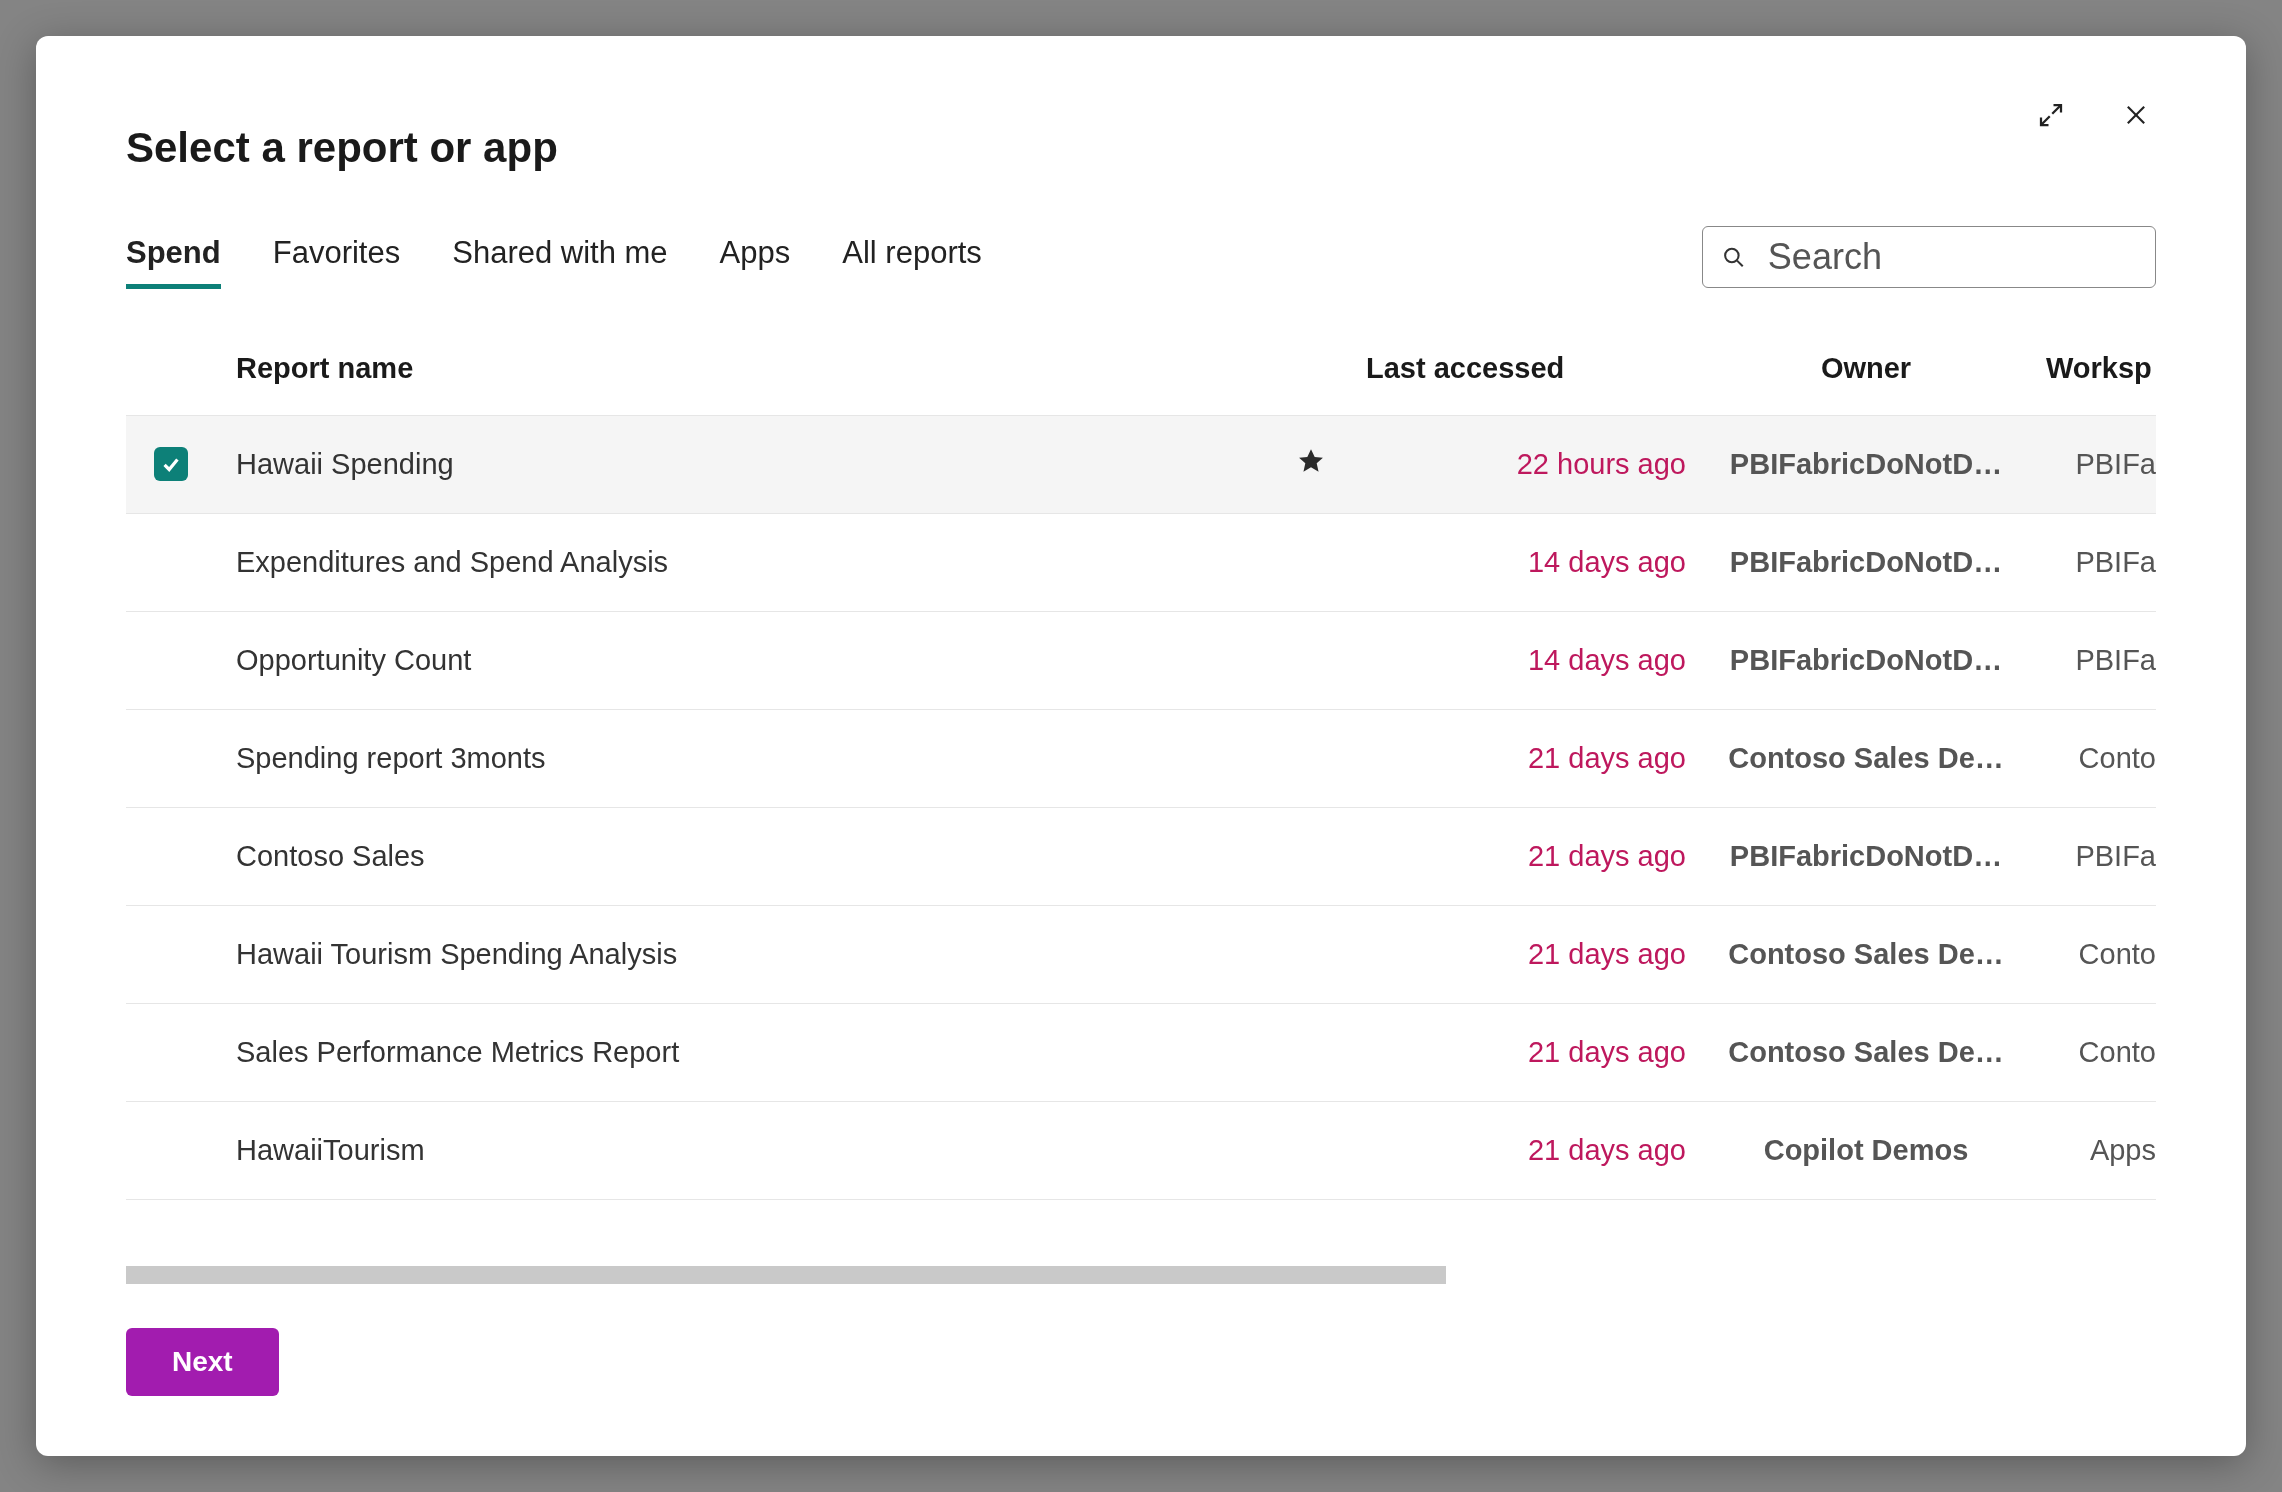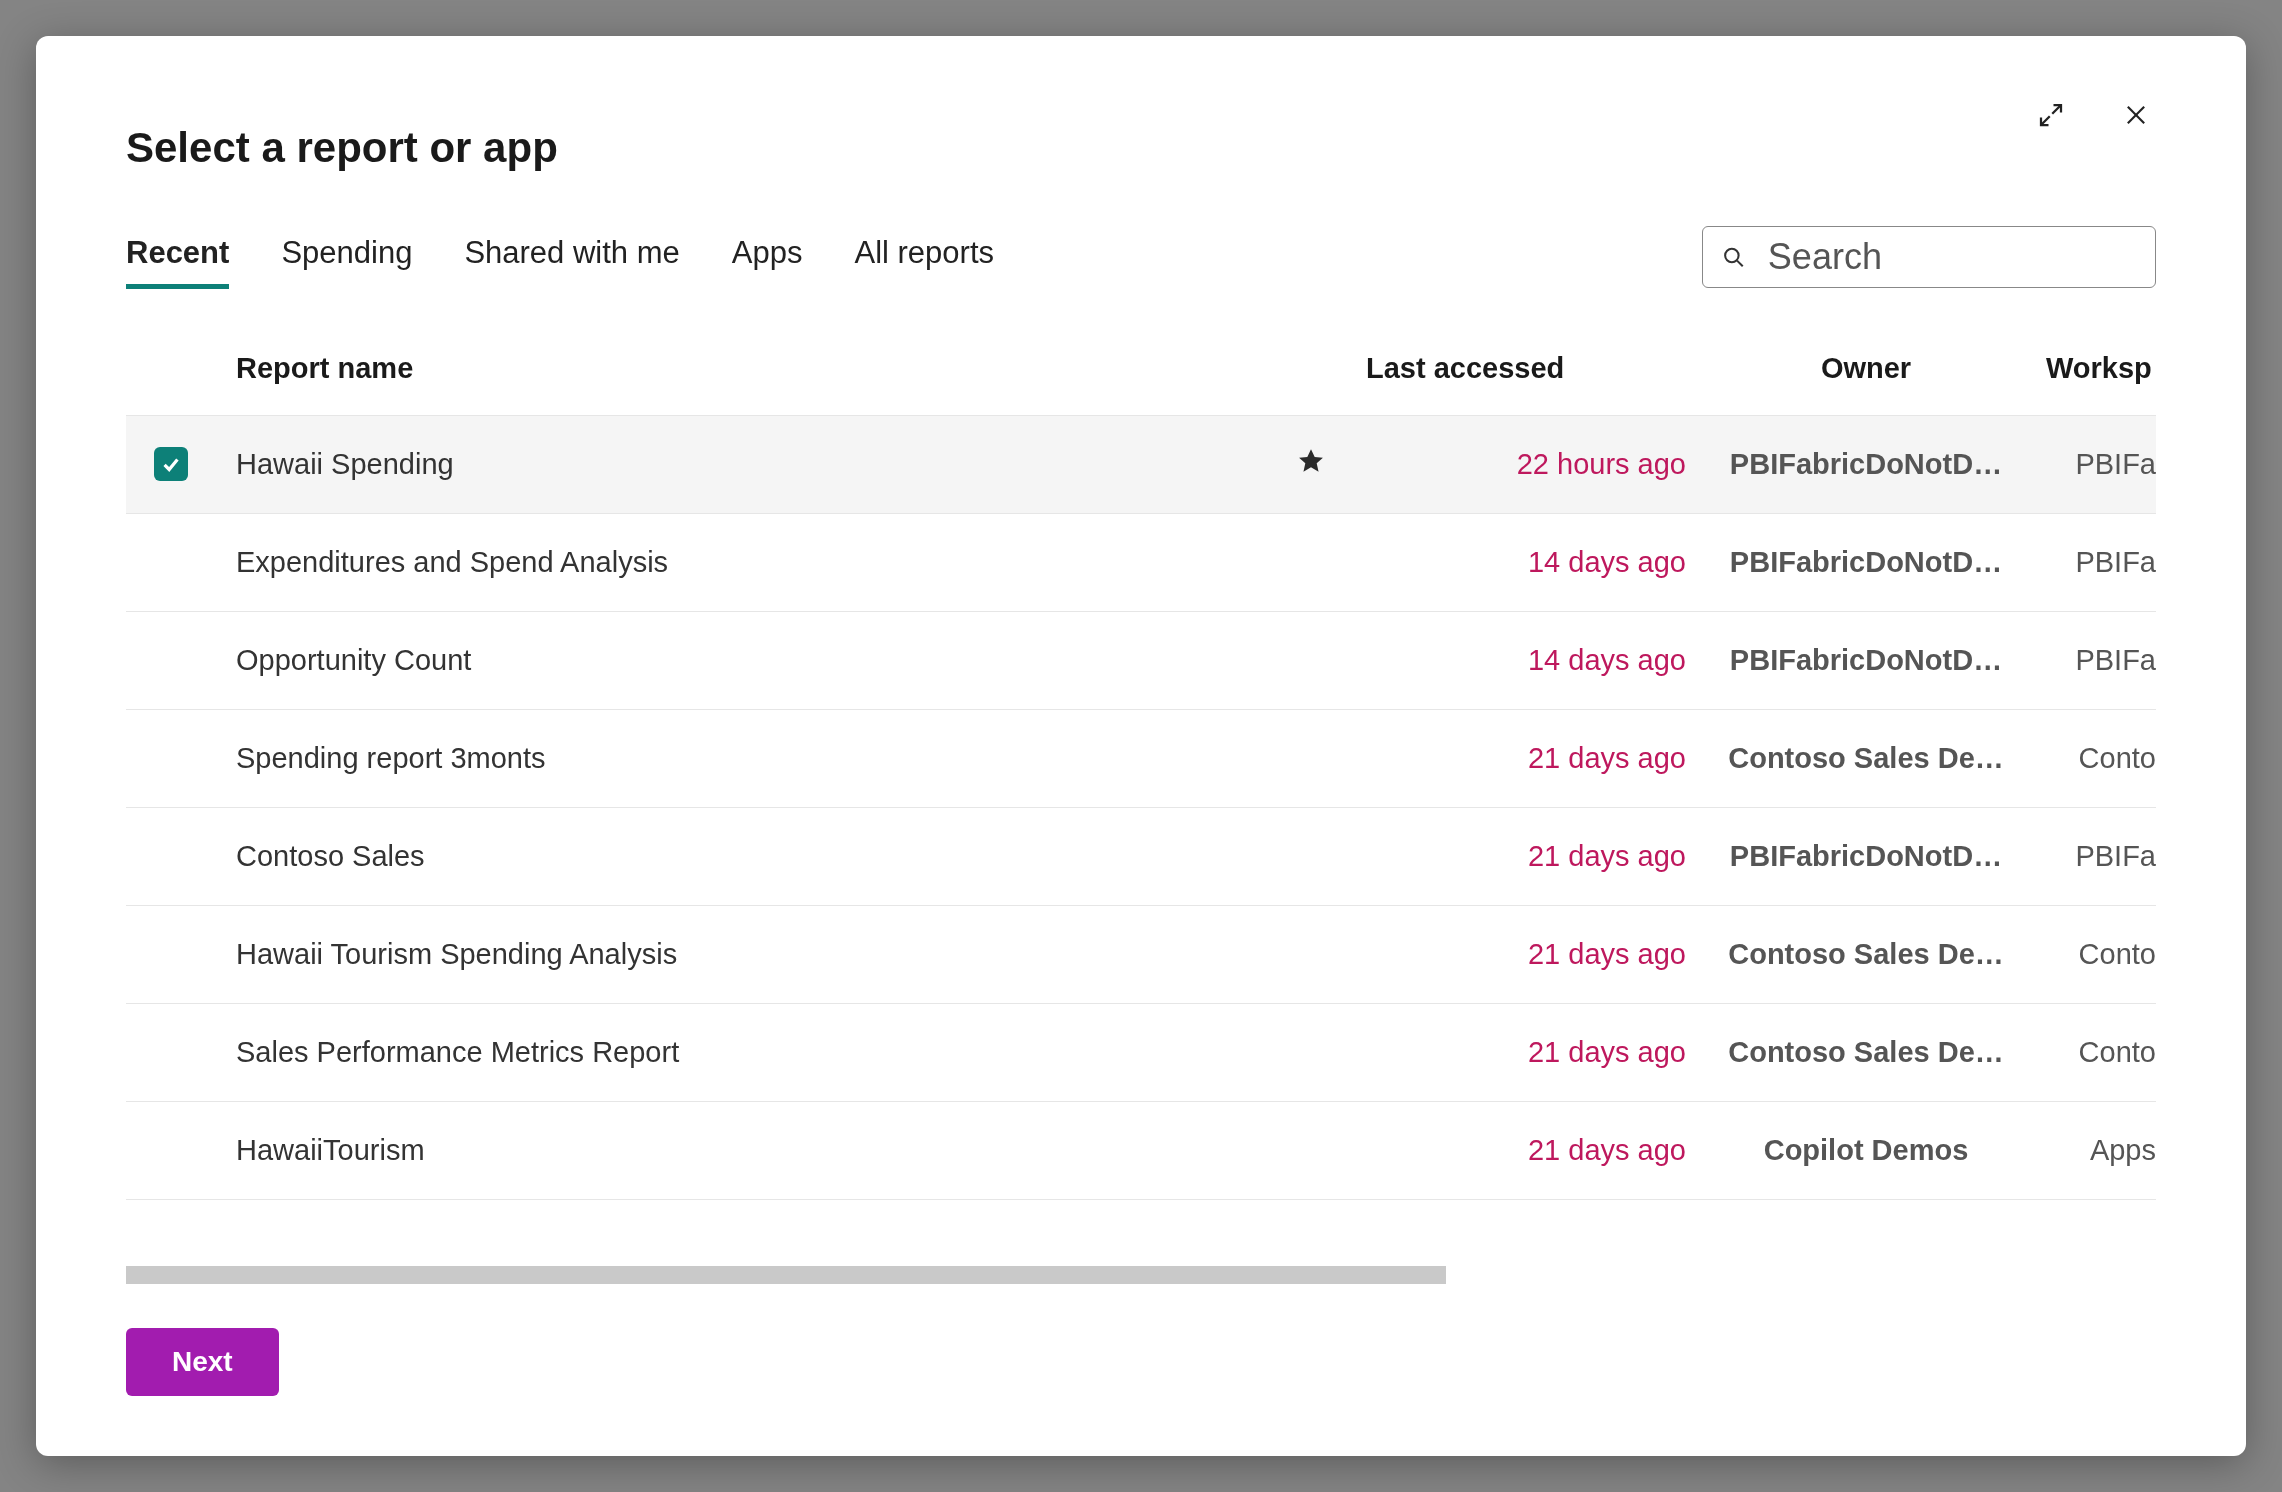--- a/index.html
+++ b/index.html
@@ -215,22 +215,22 @@
         <svg width="28" height="28" viewBox="0 0 24 24" fill="none" stroke="currentColor" stroke-width="1.8">
           <line x1="5" y1="5" x2="19" y2="19"></line>
           <line x1="19" y1="5" x2="5" y2="19"></line>
         </svg>
       </button>
     </div>
   </div>
 
   <div class="tabs-row">
     <div class="tabs">
-      <button class="tab active">Recent</button>
-      <button class="tab">Spending</button>
+      <button class="tab active">Spend</button>
+      <button class="tab">Favorites</button>
       <button class="tab">Shared with me</button>
       <button class="tab">Apps</button>
       <button class="tab">All reports</button>
     </div>
     <div class="search-box">
       <svg width="28" height="28" viewBox="0 0 24 24" fill="none" stroke="#333" stroke-width="2">
         <circle cx="10.5" cy="10.5" r="6.5"></circle>
         <line x1="15.5" y1="15.5" x2="21" y2="21"></line>
       </svg>
       <input type="text" placeholder="Search" style="">

